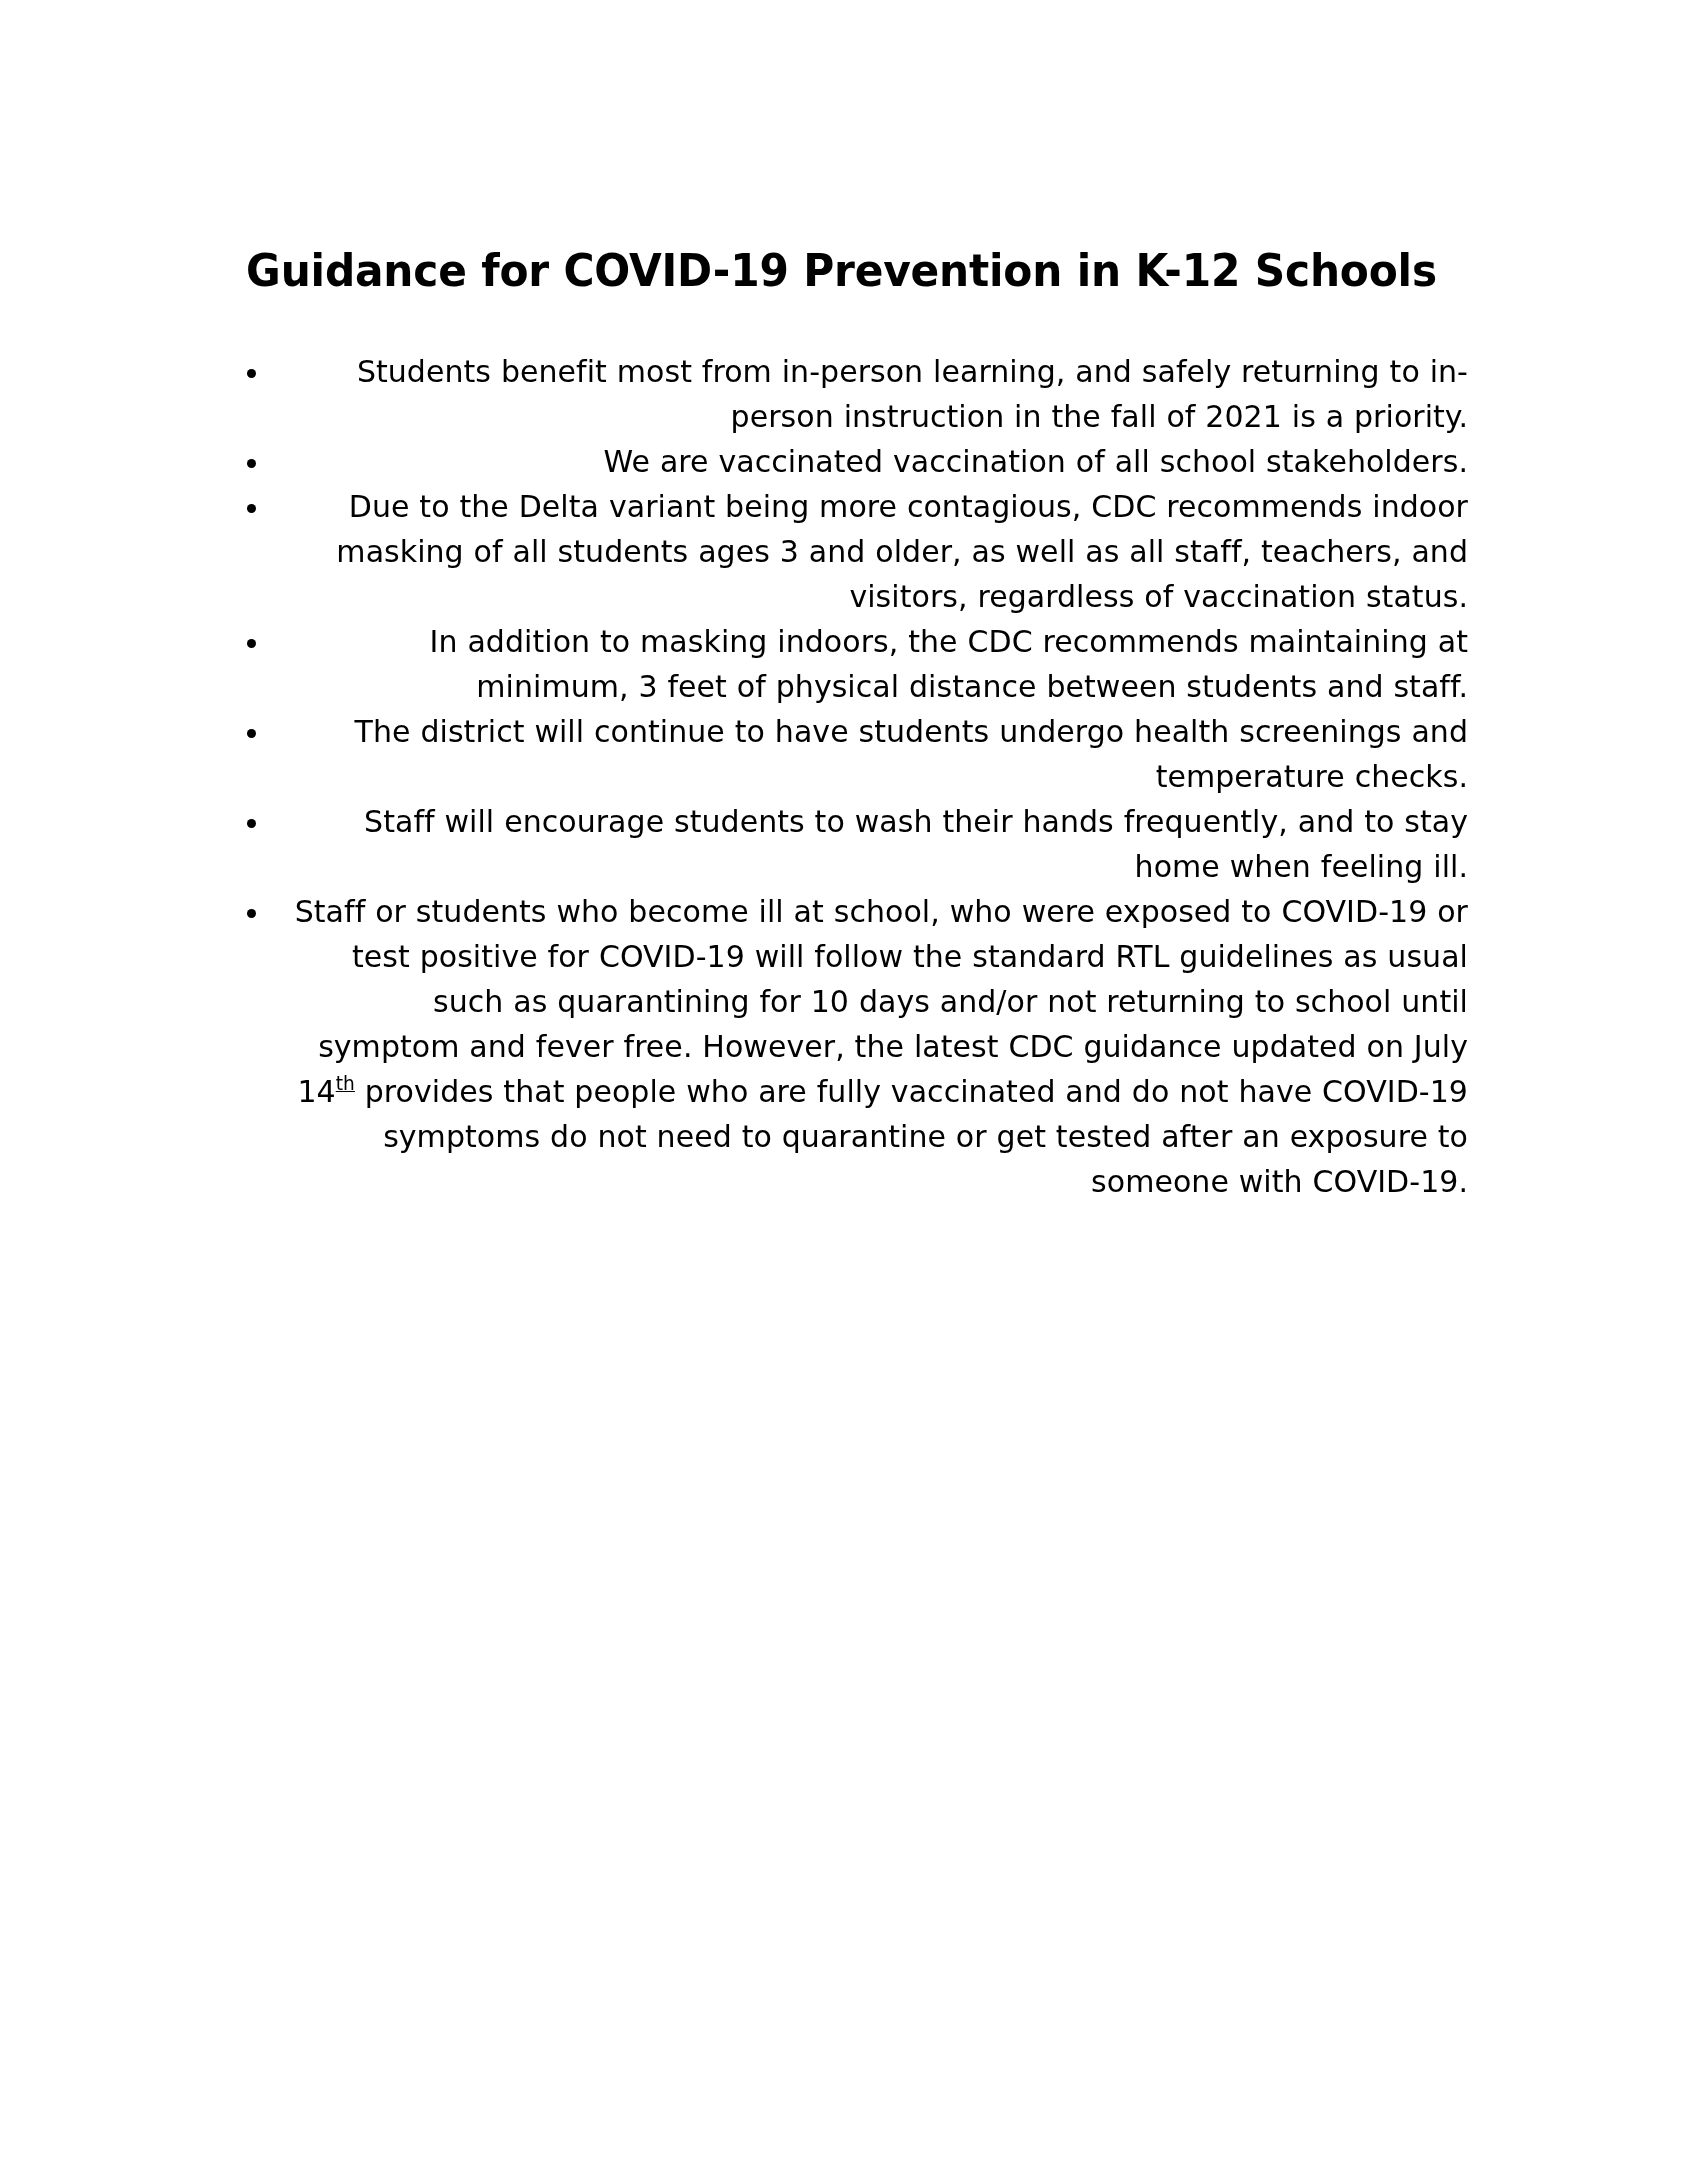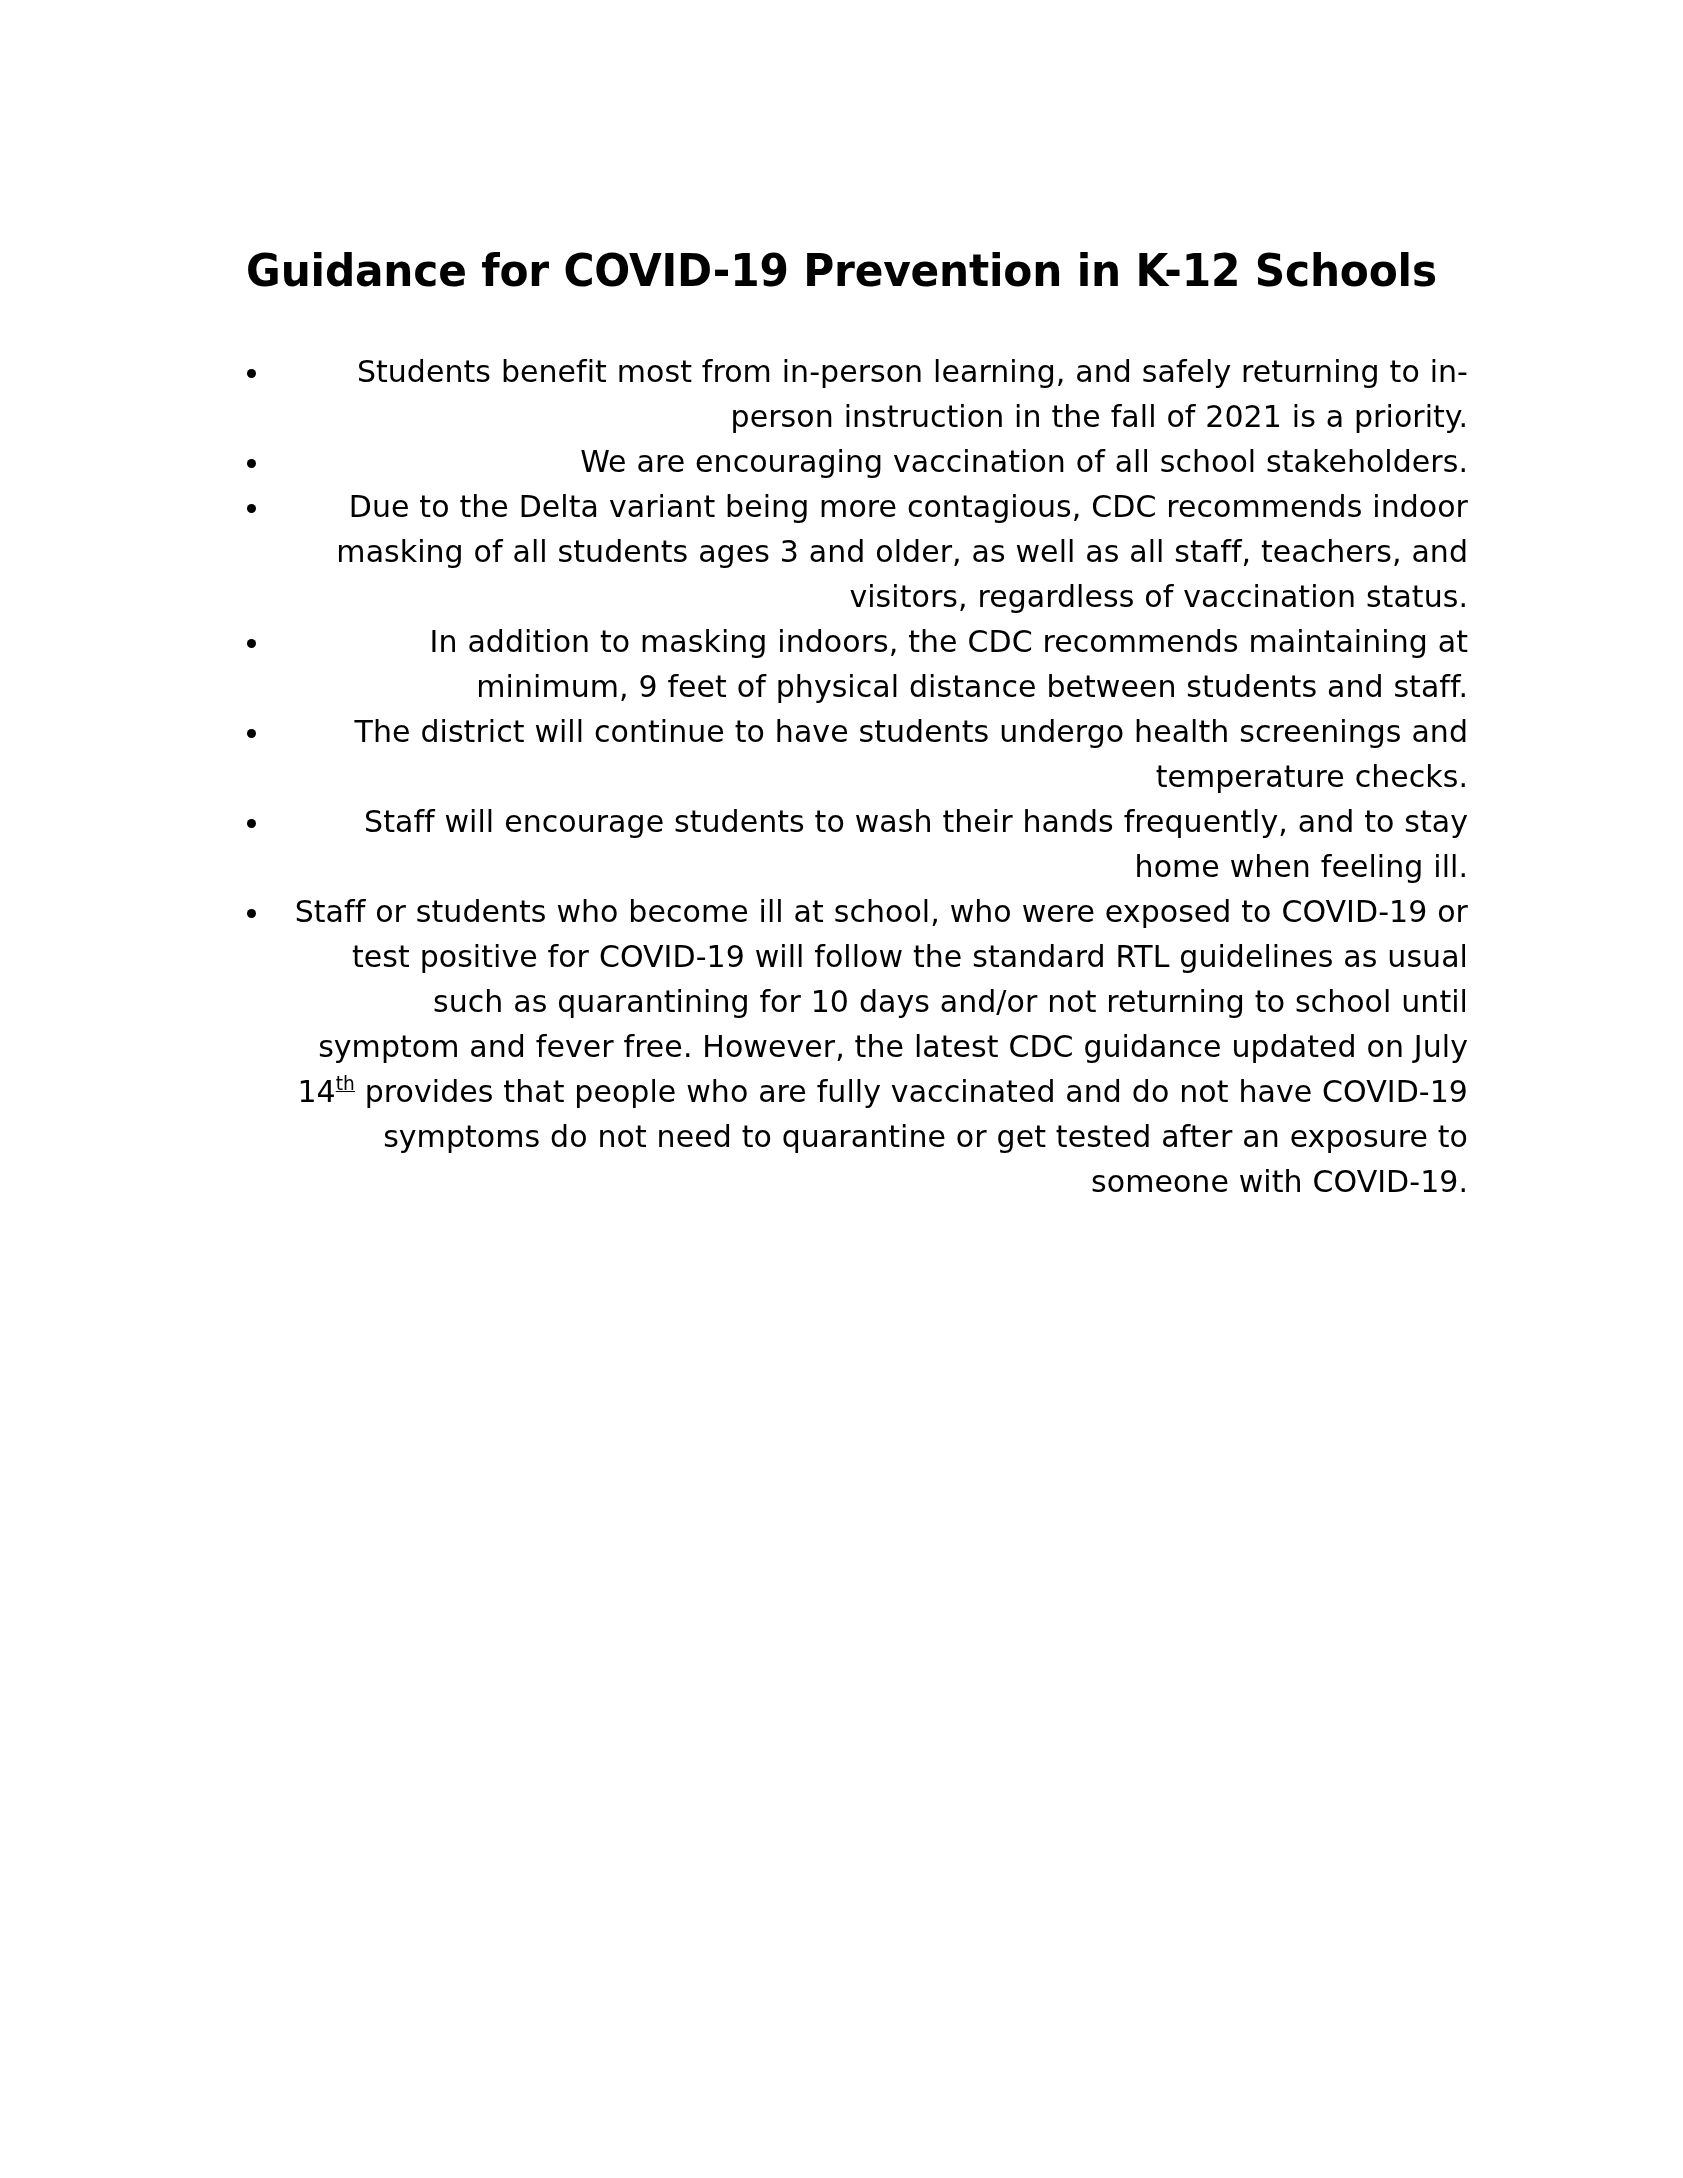--- a/index.html
+++ b/index.html
@@ -92,31 +92,31 @@
 
   <ul class="bullet-list">
 
     <li class="bullet-item">
       <span class="bullet-dot"></span>
       <span class="bullet-text">Students benefit most from in-person learning, and safely returning to in-person instruction in the fall of 2021 is a priority.</span>
     </li>
 
     <li class="bullet-item">
       <span class="bullet-dot"></span>
-      <span class="bullet-text">We are encouraging vaccination of all school stakeholders.</span>
+      <span class="bullet-text">We are vaccinated vaccination of all school stakeholders.</span>
     </li>
 
     <li class="bullet-item">
       <span class="bullet-dot"></span>
       <span class="bullet-text">Due to the Delta variant being more contagious, CDC recommends indoor masking of all students ages 3 and older, as well as all staff, teachers, and visitors, regardless of vaccination status.</span>
     </li>
 
     <li class="bullet-item">
       <span class="bullet-dot"></span>
-      <span class="bullet-text">In addition to masking indoors, the CDC recommends maintaining at minimum, 9 feet of physical distance between students and staff.</span>
+      <span class="bullet-text">In addition to masking indoors, the CDC recommends maintaining at minimum, 3 feet of physical distance between students and staff.</span>
     </li>
 
     <li class="bullet-item">
       <span class="bullet-dot"></span>
       <span class="bullet-text">The district will continue to have students undergo health screenings and temperature checks.</span>
     </li>
 
     <li class="bullet-item">
       <span class="bullet-dot"></span>
       <span class="bullet-text">Staff will encourage students to wash their hands frequently, and to stay home when feeling ill.</span>

